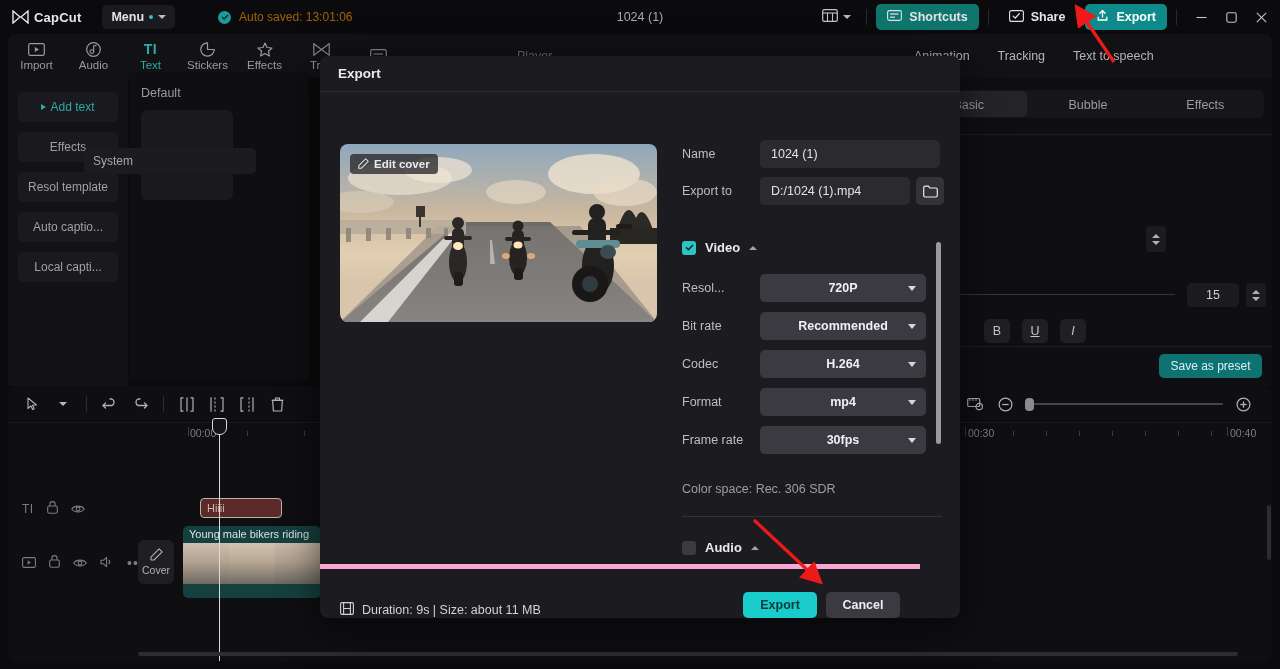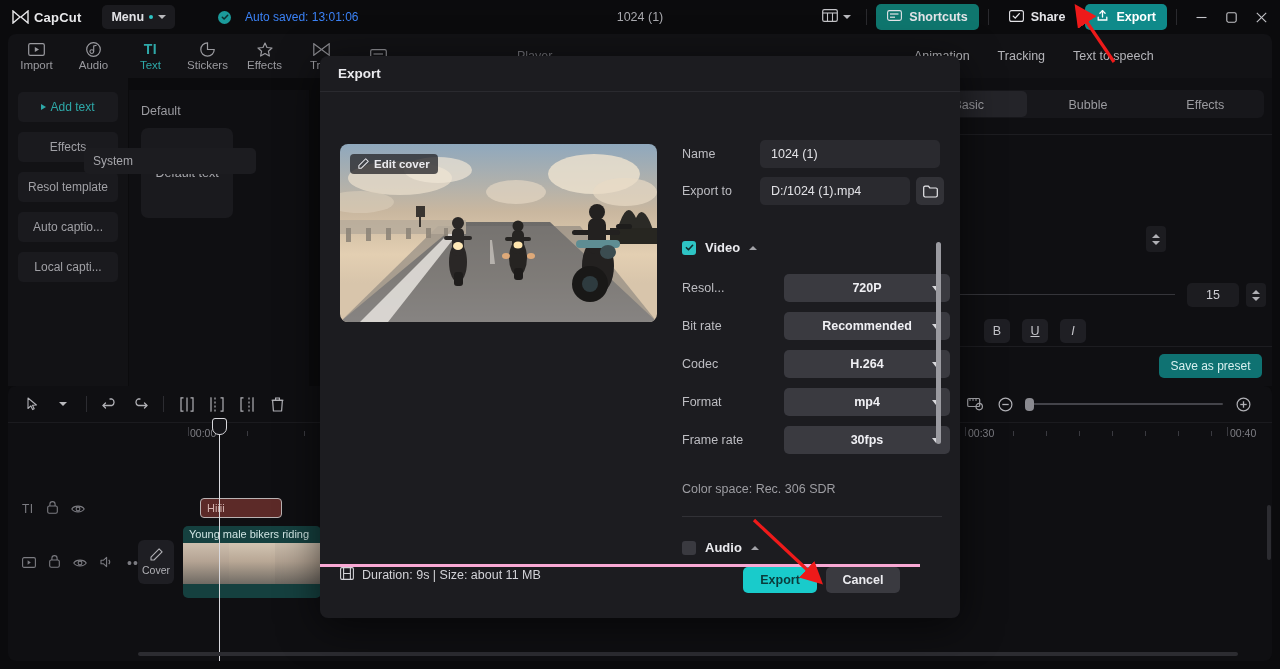--- a/index.html
+++ b/index.html
@@ -21,21 +21,21 @@
   .logo-wrap { display: flex; align-items: center; gap: 5px; margin-left: 12px; }
   .logo-mark { width: 17px; height: 14px; position: relative; }
   .logo-text { font-size: 13px; font-weight: bold; color: #e8e8ea; letter-spacing: .2px; }
   .menu-btn {
     margin-left: 21px; height: 24px; padding: 0 9px; border-radius: 5px;
     background: #1b1b1f; display: flex; align-items: center; gap: 5px;
     font-size: 12.5px; font-weight: bold; color: #e2e2e6; cursor: pointer;
   }
   .menu-dot { width: 4px; height: 4px; border-radius: 50%; background: #2ec4c4; }
   .caret-d { width: 0; height: 0; border-left: 4px solid transparent; border-right: 4px solid transparent; border-top: 4px solid #b9b9bd; }
-  .autosave { margin-left: 43px; display: flex; align-items: center; gap: 14px; font-size: 12px; color: #3b82f6; justify-content: flex-end; }
+  .autosave { margin-left: 43px; display: flex; align-items: center; gap: 8px; font-size: 12px; color: #a16207; justify-content: flex-end; }
   .check-circle {
     width: 13px; height: 13px; border-radius: 50%; background: #1b9b9b;
     display: flex; align-items: center; justify-content: center;
   }
   .check-circle svg { display: block; }
   .proj-title {
     position: absolute; left: 0; right: 0; text-align: center;
     font-size: 12.5px; color: #a9a9ae; pointer-events: none;
   }
   .tb-right { margin-left: auto; display: flex; align-items: center; gap: 0; padding-right: 4px; }
@@ -77,21 +77,21 @@
   }
   .side-item {
     height: 30px; border-radius: 5px; background: #1a1a1e; margin-bottom: 10px;
     display: flex; align-items: center; justify-content: center; gap: 4px;
     font-size: 12px; color: #a0a0a5; cursor: pointer;
   }
   .side-item.active { color: #2ea8a8; }
   .side-item .tri { width: 0; height: 0; border-top: 3.5px solid transparent; border-bottom: 3.5px solid transparent; border-left: 5px solid #2ea8a8; }
 
   .panel-mid {
-    position: absolute; top: 90px; left: 129px; width: 180px; height: 308px;
+    position: absolute; top: 72px; left: 129px; width: 180px; height: 308px;
     background: #0f0f12; padding: 14px 0 0 12px;
   }
   .mid-label { font-size: 12.5px; color: #9b9ba0; margin-bottom: 10px; }
   .mid-card {
     width: 92px; height: 90px; border-radius: 7px; background: #1a1a1e;
     display: flex; align-items: center; justify-content: center;
     font-size: 12.5px; color: #a8a8ad; cursor: pointer;
   }
 
   
@@ -203,28 +203,28 @@
     display: flex; align-items: center; justify-content: center; cursor: pointer;
   }
   .sect-head { position: absolute; display: flex; align-items: center; gap: 9px; }
   .cbox { width: 14px; height: 14px; border-radius: 3px; background: #2ec4c4; display: flex; align-items: center; justify-content: center; cursor: pointer; }
   .cbox.off { background: #3a3a40; }
   .sect-name { font-size: 13px; font-weight: bold; color: #eaeaee; }
   .caret-u { width: 0; height: 0; border-left: 4px solid transparent; border-right: 4px solid transparent; border-bottom: 4px solid #a2a2a7; cursor: pointer; }
   .sel {
     height: 28px; border-radius: 5px; background: #3a3a40;
     display: flex; align-items: center; justify-content: center; position: relative;
-    font-size: 12.5px; font-weight: bold; color: #f0f0f4; cursor: pointer; margin-left: 24px;
+    font-size: 12.5px; font-weight: bold; color: #f0f0f4; cursor: pointer;
   }
   .sel .chev { position: absolute; right: 10px; width: 0; height: 0; border-left: 4.5px solid transparent; border-right: 4.5px solid transparent; border-top: 5px solid #d8d8dc; }
   .hdiv { position: absolute; height: 1px; background: #313136; }
   .dscroll { position: absolute; left: 936px; top: 206px; width: 5px; height: 202px; background: #9a9aa0; border-radius: 3px; cursor: pointer; }
   .dlg-foot {
     position: absolute; bottom: 0; left: 0; width: 600px; height: 54px;
-    border-top: 3px solid #f9a8d4; display: flex; align-items: flex-start; padding: 0 20px;
+    border-top: 5px solid #f9a8d4; display: flex; align-items: flex-end; padding: 0 20px;
   }
   .dur { display: flex; align-items: center; gap: 8px; font-size: 12.5px; color: #d2d2d7; }
   .btn-export {
     margin-left: auto; width: 74px; height: 26px; border-radius: 5px; background: #19cbcb;
     display: flex; align-items: center; justify-content: center;
     font-size: 12.5px; font-weight: bold; color: #0a3b3b; cursor: pointer;
   }
   .btn-cancel {
     margin-left: 9px; width: 74px; height: 26px; border-radius: 5px; background: #3a3a40;
     display: flex; align-items: center; justify-content: center;

